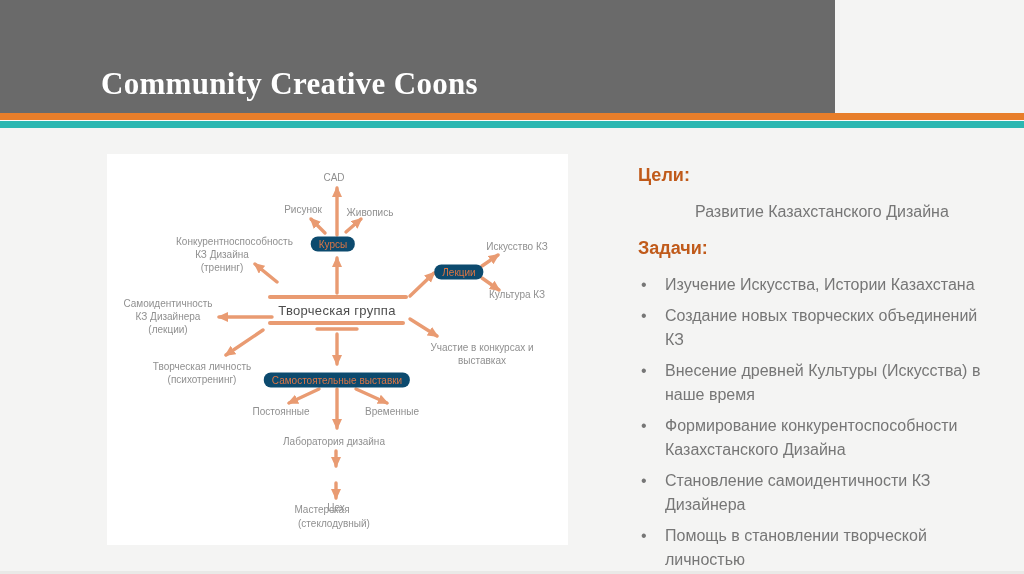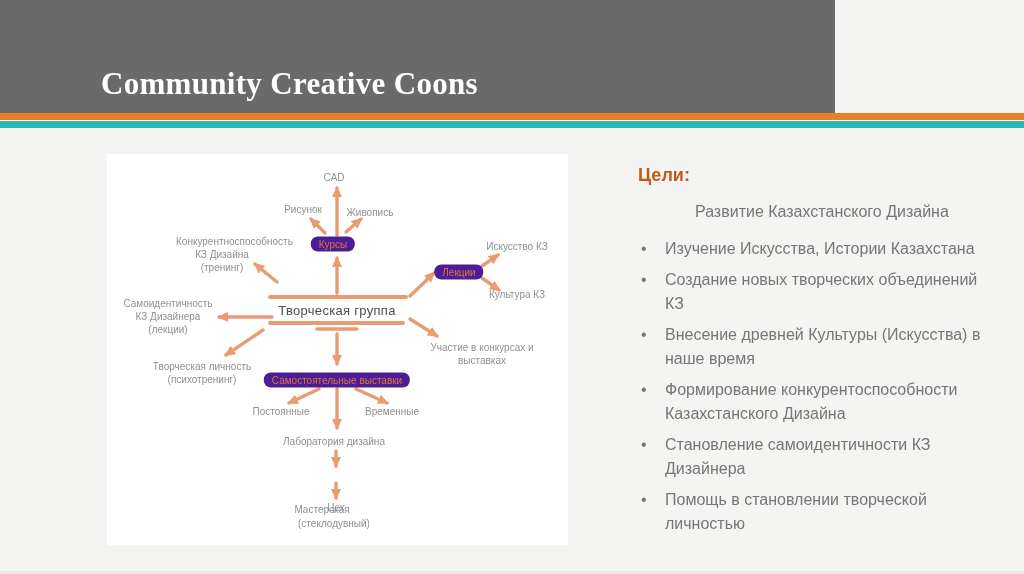--- a/index.html
+++ b/index.html
@@ -25,21 +25,21 @@
   .arrows  { position:absolute; left:0; top:0; }
   .node {
     position:absolute; transform:translate(-50%,-50%);
     font-size:10px; line-height:1.3; color:#909090; text-align:center; white-space:nowrap;
   }
   .wrap { white-space:normal; }
   .w92  { width:92px; }
   .w95  { width:95px; }
   .w105 { width:105px; }
   .pill {
-    background:#4c1d95; color:#dc7544; padding:1px 8px; border-radius:7px;
+    background:#0c4a6e; color:#dc7544; padding:1px 8px; border-radius:7px;
   }
   .center-node {
     font-size:13px; color:#4d4d4d; letter-spacing:0.3px; z-index:2;
   }
   
   .n-cad           { left:227px; top:23px;  }
   .n-drawing       { left:196px; top:55px;  }
   .n-painting      { left:263px; top:58px;  }
   .n-courses       { left:226px; top:90px;  }
   .n-competitive   { left:115px; top:100px; }
@@ -140,20 +140,21 @@
     <div class="node n-temporary">Временные</div>
     <div class="node n-designlab">Лаборатория дизайна</div>
     <div class="node n-workshop">Мастерская</div>
     <div class="node n-shop">Цех</div>
     <div class="node n-shoptype">(стеклодувный)</div>
   </div>
 
   <div class="panel">
     <h2>Цели:</h2>
     <p class="goal-text">Развитие Казахстанского Дизайна</p>
+    <h2>Задачи:</h2>
     <ul class="tasks">
       <li>Изучение Искусства, Истории Казахстана</li>
       <li>Создание новых творческих объединений КЗ</li>
       <li>Внесение древней Культуры (Искусства) в наше время</li>
       <li>Формирование конкурентоспособности Казахстанского Дизайна</li>
       <li>Становление самоидентичности КЗ Дизайнера</li>
       <li>Помощь в становлении творческой личностью</li>
     </ul>
   </div>
 

